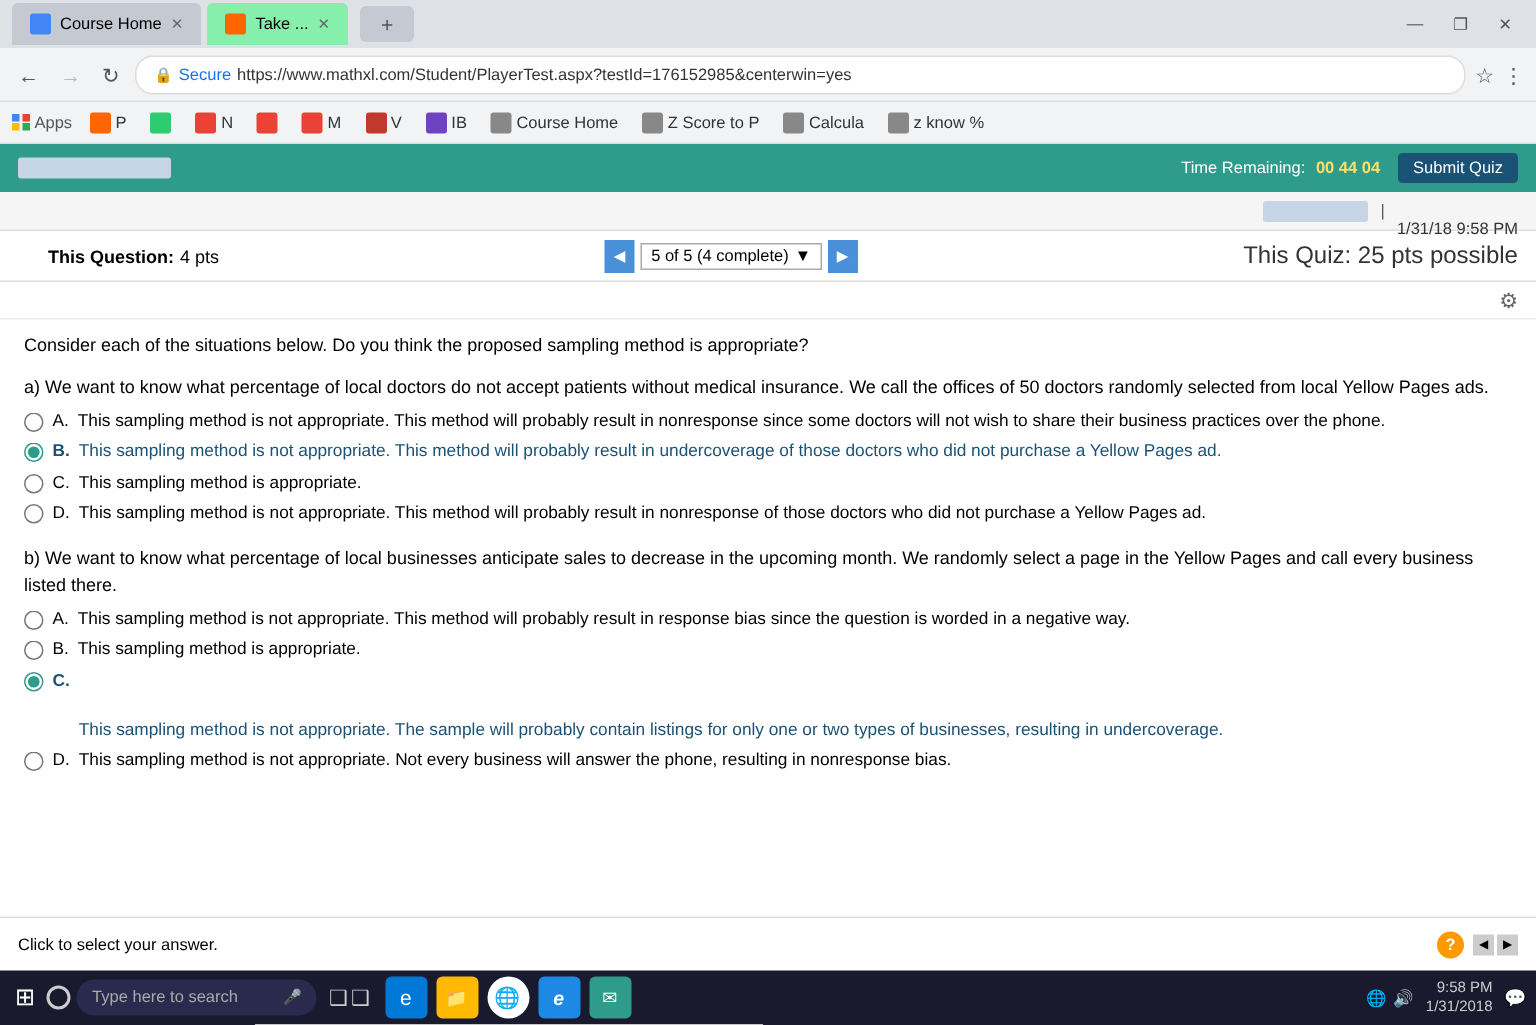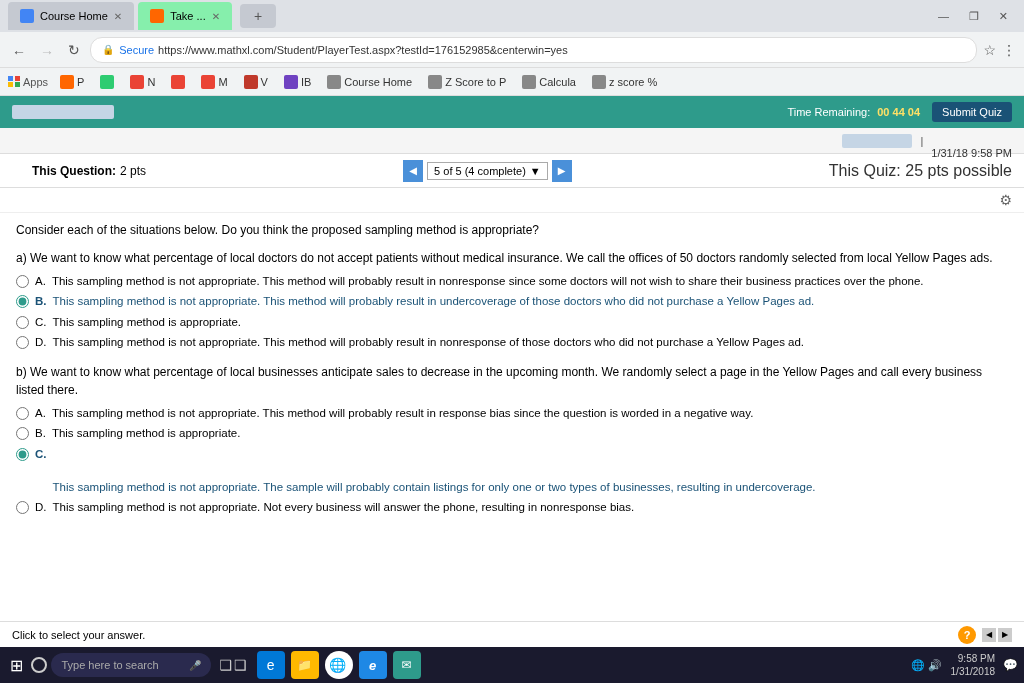--- a/index.html
+++ b/index.html
@@ -170,21 +170,21 @@
     }
     .option-item input[type="radio"] { margin-top: 2px; flex-shrink: 0; }
     .radio-selected { accent-color: #2e9b8b; }
 
     
     .bottom-bar {
       position: absolute;
       bottom: 36px;
       left: 0;
       right: 0;
-      height: 26px;
+      height: 36px;
       background: #fff;
       border-top: 1px solid #ddd;
       display: flex;
       align-items: center;
       padding: 0 12px;
       justify-content: space-between;
       font-size: 11px;
     }
     .help-btn {
       background: #f90;
@@ -309,21 +309,21 @@
   <span class="bookmark-item">
     <span class="bookmark-icon bk-gray"></span>
     <span>Z Score to P</span>
   </span>
   <span class="bookmark-item">
     <span class="bookmark-icon bk-gray"></span>
     <span>Calcula</span>
   </span>
   <span class="bookmark-item">
     <span class="bookmark-icon bk-gray"></span>
-    <span>z score %</span>
+    <span>z know %</span>
   </span>
 </div>
 
 <div class="mathxl-header">
   <div style="display:flex;align-items:center;gap:8px;">
     <span class="blurred-text">████████████</span>
   </div>
   <div class="header-right">
     <span style="color:#fff;font-size:11px;">
       <span>Time Remaining:</span>
@@ -335,21 +335,21 @@
 
 <div class="user-bar">
   <span class="blurred-text">████████</span>
   <span style="color:#555;">|</span>
   <span style="font-size:11px;color:#333;margin-top:25px;">1/31/18  9:58 PM</span>
 </div>
 
 <div class="quiz-nav-bar">
   <div style="display:flex;align-items:center;gap:4px;">
     <span class="question-label">This Question:</span>
-    <span>2 pts</span>
+    <span>4 pts</span>
   </div>
   <div class="nav-controls">
     <button class="nav-arrow">◀</button>
     <div class="question-selector">
       <span>5 of 5  (4 complete)</span>
       <span>▼</span>
     </div>
     <button class="nav-arrow">▶</button>
   </div>
   <div style="display:flex;align-items:center;gap:8px;">

